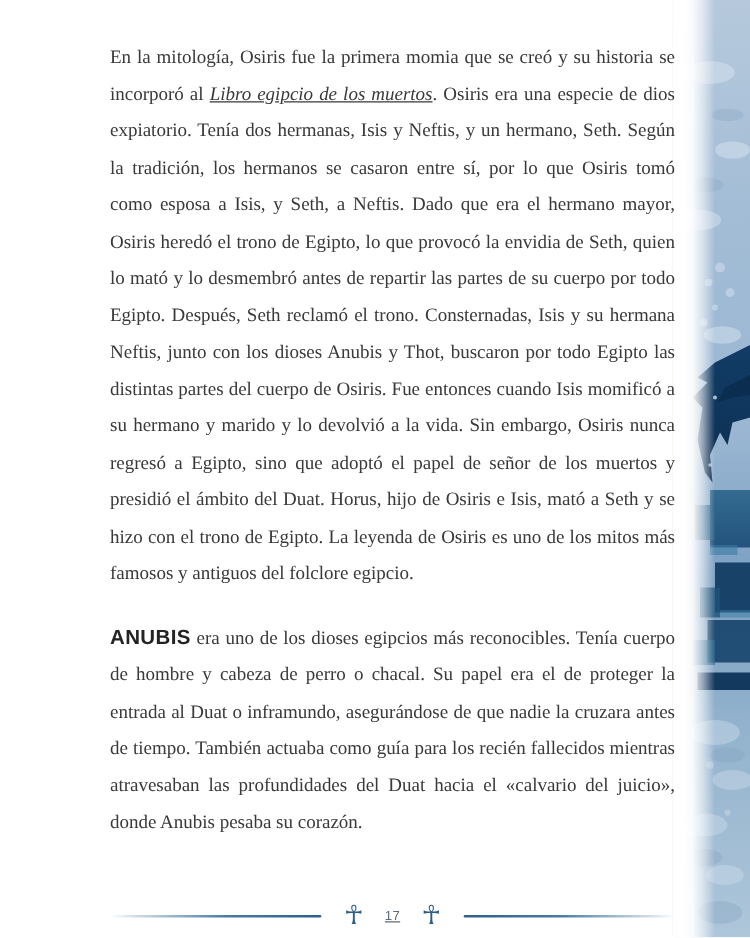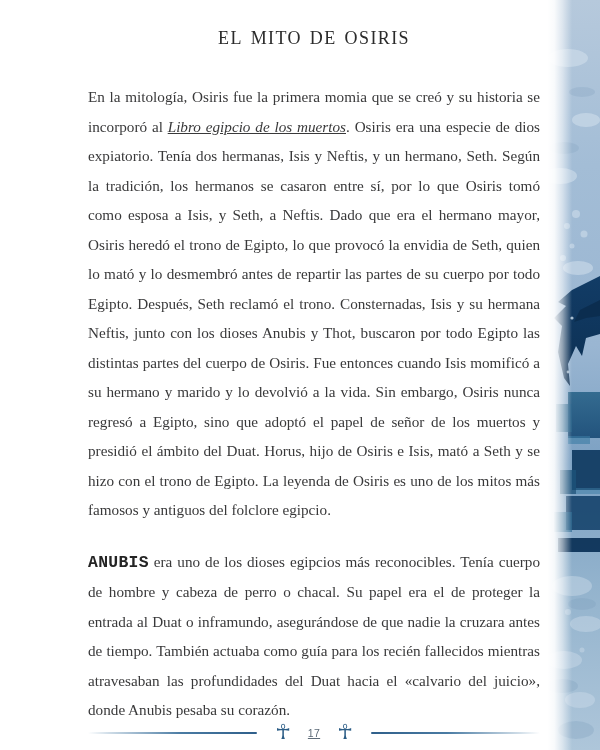--- a/index.html
+++ b/index.html
@@ -81,21 +81,21 @@
     text-align: justify;
     text-justify: inter-word;
     hyphens: manual;
   }
   .para-first { margin-top: 31px; }
   .para-next  { margin-top: 22px; }
 
   .italic { font-style: italic; text-decoration: underline; }
 
   .lead-word {
-    font-family: Liberation Mono, monospace;
+    font-family: Liberation Sans, sans-serif;
     font-weight: 700;
     font-size: 16.4px;
     letter-spacing: 0.3px;
     color: #242424;
   }
 
   
   .footer {
     position: absolute;
     left: 88px;
@@ -213,21 +213,20 @@
         <ellipse cx="44" cy="604" rx="14" ry="6"></ellipse>
         <ellipse cx="24" cy="686" rx="16" ry="7"></ellipse>
         <ellipse cx="38" cy="730" rx="18" ry="9"></ellipse>
       </g>
     </svg>
     <div class="edge-fade"></div>
   </div>
 
   <div class="content">
 
-    <h1 class="chapter-title">El mito de Osiris</h1>
 
     <p class="body-text para-first">
       <span>En la mitología, Osiris fue la primera momia que se creó y su historia se incorporó al </span><span class="italic">Libro egipcio de los muertos</span><span>. Osiris era una especie de dios expiatorio. Tenía dos hermanas, Isis y Neftis, y un hermano, Seth. Según la tradición, los hermanos se casaron entre sí, por lo que Osiris tomó como esposa a Isis, y Seth, a Neftis. Dado que era el hermano mayor, Osiris heredó el trono de Egipto, lo que provocó la envidia de Seth, quien lo mató y lo desmembró antes de repartir las partes de su cuerpo por todo Egipto. Después, Seth reclamó el trono. Consternadas, Isis y su hermana Neftis, junto con los dioses Anubis y Thot, buscaron por todo Egipto las distintas partes del cuerpo de Osiris. Fue entonces cuando Isis momificó a su hermano y marido y lo devolvió a la vida. Sin embargo, Osiris nunca regresó a Egipto, sino que adoptó el papel de señor de los muertos y presidió el ámbito del Duat. Horus, hijo de Osiris e Isis, mató a Seth y se hizo con el trono de Egipto. La leyenda de Osiris es uno de los mitos más famosos y antiguos del folclore egipcio.</span>
     </p>
 
     <p class="body-text para-next">
       <span class="lead-word">ANUBIS</span><span> era uno de los dioses egipcios más reconocibles. Tenía cuerpo de hombre y cabeza de perro o chacal. Su papel era el de proteger la entrada al Duat o inframundo, asegurándose de que nadie la cruzara antes de tiempo. También actuaba como guía para los recién fallecidos mientras atravesaban las profundidades del Duat hacia el «calvario del juicio», donde Anubis pesaba su corazón.</span>
     </p>
 
   </div>

